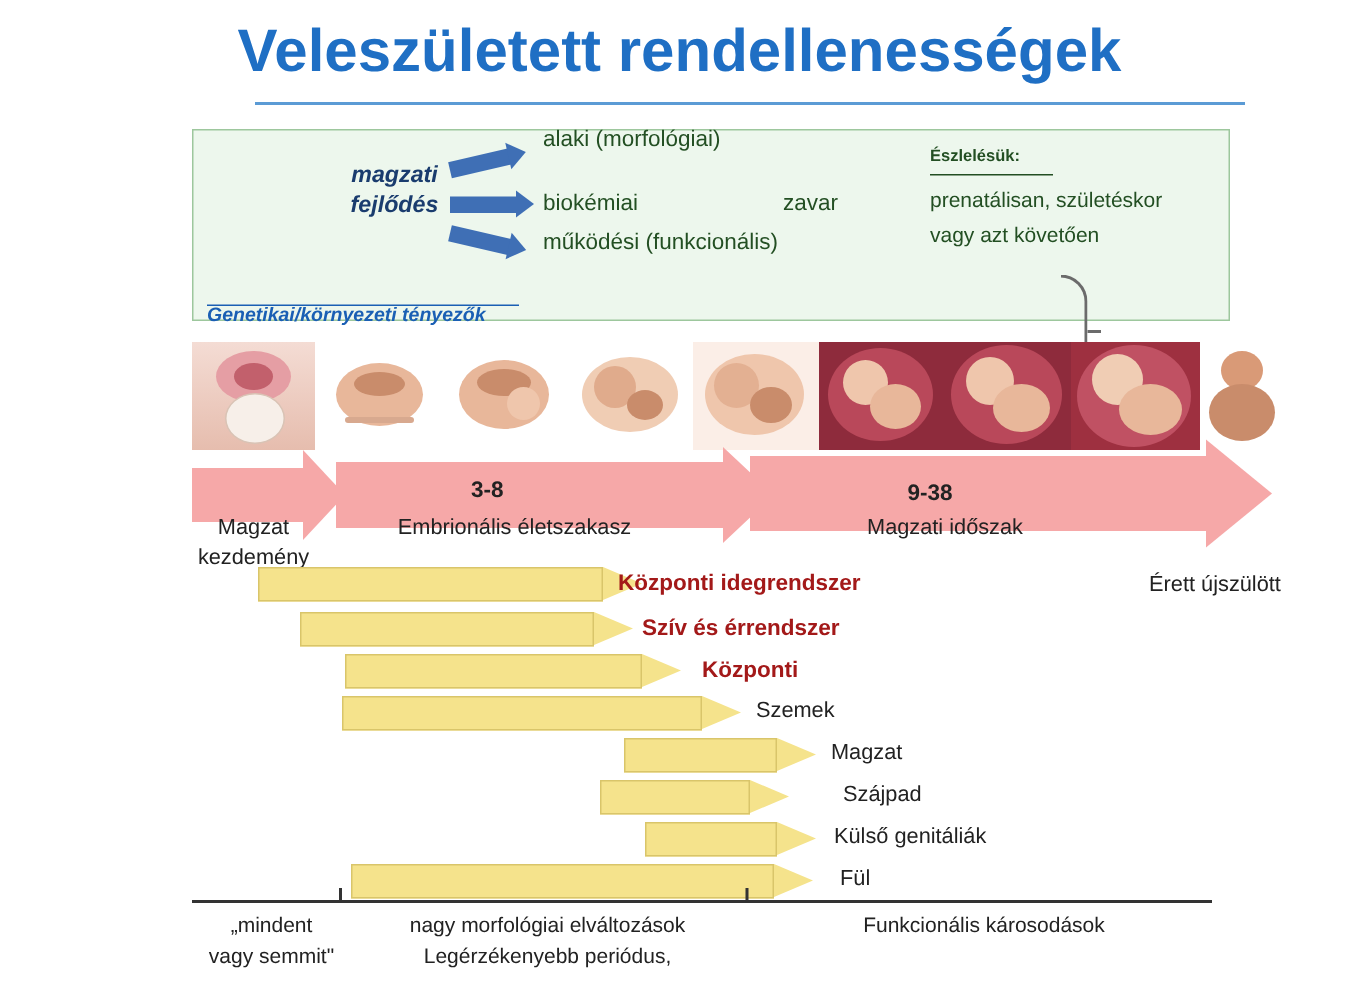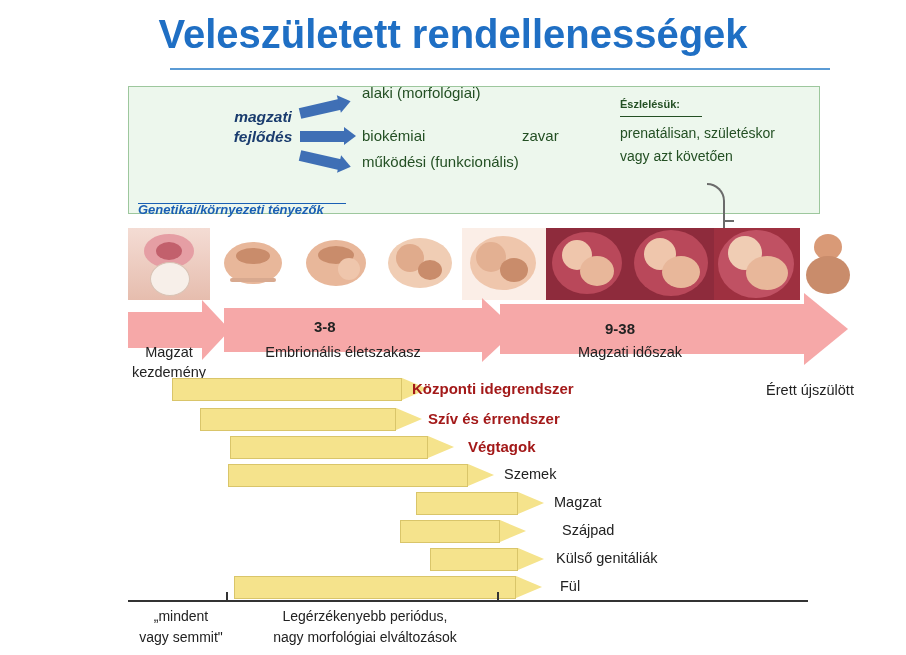--- a/index.html
+++ b/index.html
@@ -408,21 +408,21 @@
   <div class="bar" style="left:172px;top:6px;width:230px;"></div>
   <div class="bar-tip" style="left:402px;top:6px;"></div>
   <div class="bar-label red" style="left:412px;top:8px;">Központi idegrendszer</div>
 
   <div class="bar" style="left:200px;top:36px;width:196px;"></div>
   <div class="bar-tip" style="left:396px;top:36px;"></div>
   <div class="bar-label red" style="left:428px;top:38px;">Szív és érrendszer</div>
 
   <div class="bar" style="left:230px;top:64px;width:198px;"></div>
   <div class="bar-tip" style="left:428px;top:64px;"></div>
-  <div class="bar-label red" style="left:468px;top:66px;">Végtagok</div>
+  <div class="bar-label red" style="left:468px;top:66px;">Központi</div>
 
   <div class="bar" style="left:228px;top:92px;width:240px;"></div>
   <div class="bar-tip" style="left:468px;top:92px;"></div>
   <div class="bar-label" style="left:504px;top:94px;">Szemek</div>
 
   <div class="bar" style="left:416px;top:120px;width:102px;"></div>
   <div class="bar-tip" style="left:518px;top:120px;"></div>
   <div class="bar-label" style="left:554px;top:122px;">Magzat</div>
 
   <div class="bar" style="left:400px;top:148px;width:100px;"></div>
@@ -440,17 +440,18 @@
 
 <div id="axis-line"></div>
 <div class="tick" style="left:226px;"></div>
 <div class="tick" style="left:497px;"></div>
 
 <div class="foot" style="left:126px;top:606px;width:110px;">
   <span>„mindent</span>
   <span>vagy semmit"</span>
 </div>
 <div class="foot" style="left:234px;top:606px;width:262px;">
+  <span>nagy morfológiai elváltozások</span>
   <span>Legérzékenyebb periódus,</span>
-  <span>nagy morfológiai elváltozások</span>
 </div>
 <div class="foot" style="left:506px;top:606px;width:300px;">
+  <span>Funkcionális károsodások</span>
 </div>
 
 </body></html>

